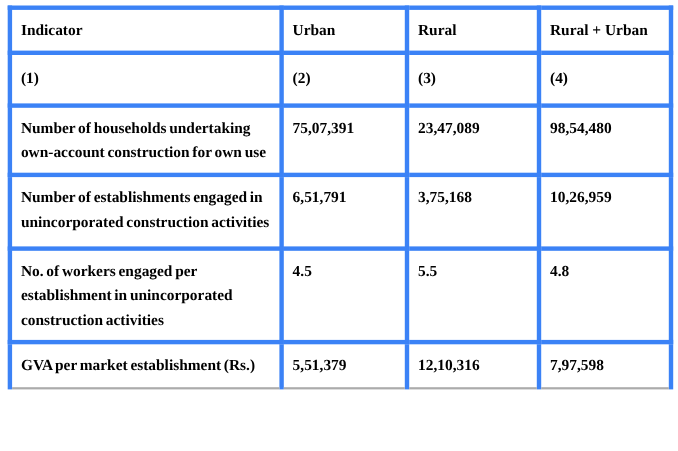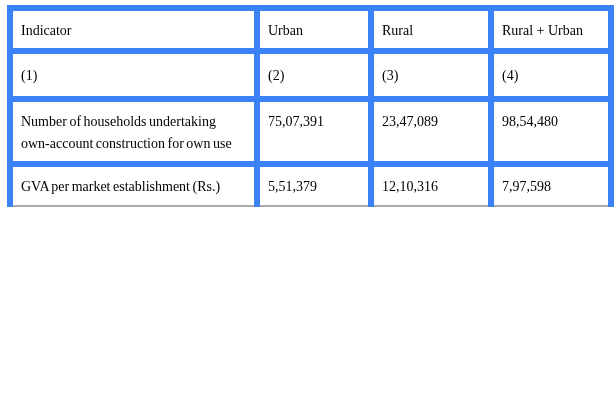--- a/index.html
+++ b/index.html
@@ -25,25 +25,25 @@
     table-layout: fixed;
     width: 601px;
     font-size: 14px;
     line-height: 22px;
   }
   table.stats col.c1 { width: 247px; }
   table.stats col.c2 { width: 114px; }
   table.stats col.c3 { width: 120px; }
   table.stats col.c4 { width: 120px; }
   table.stats td, table.stats th {
-    border: 6px solid #3b82f6;
+    border: 4px solid #3b82f6;
     vertical-align: top;
     padding: 9px 8px 6px 8px;
     text-align: left;
-    font-weight: normal;
+    font-weight: bold;
     overflow: hidden;
   }
   table.stats tr.last-row td {
     border-bottom: 2px solid #ababab;
   }
   th.head {
     font-weight: bold;
   }
   tr.hdr    { height: 39px; }
   tr.colnum { height: 48px; }
@@ -82,20 +82,32 @@
         <td>(2)</td>
         <td>(3)</td>
         <td>(4)</td>
       </tr>
       <tr class="r1">
         <td class="ind">Number of households undertaking own-account construction for own use</td>
         <td>75,07,391</td>
         <td>23,47,089</td>
         <td>98,54,480</td>
       </tr>
+      <tr class="r2">
+        <td class="ind">Number of establishments engaged in unincorporated construction activities</td>
+        <td>6,51,791</td>
+        <td>3,75,168</td>
+        <td>10,26,959</td>
+      </tr>
+      <tr class="r4">
+        <td class="ind">No. of workers engaged per establishment in unincorporated construction activities</td>
+        <td>4.5</td>
+        <td>5.5</td>
+        <td>4.8</td>
+      </tr>
       <tr class="r5 last-row">
         <td class="ind">GVA per market establishment (Rs.)</td>
         <td>5,51,379</td>
         <td>12,10,316</td>
         <td>7,97,598</td>
       </tr>
     </tbody>
   </table>
 </div>
 

